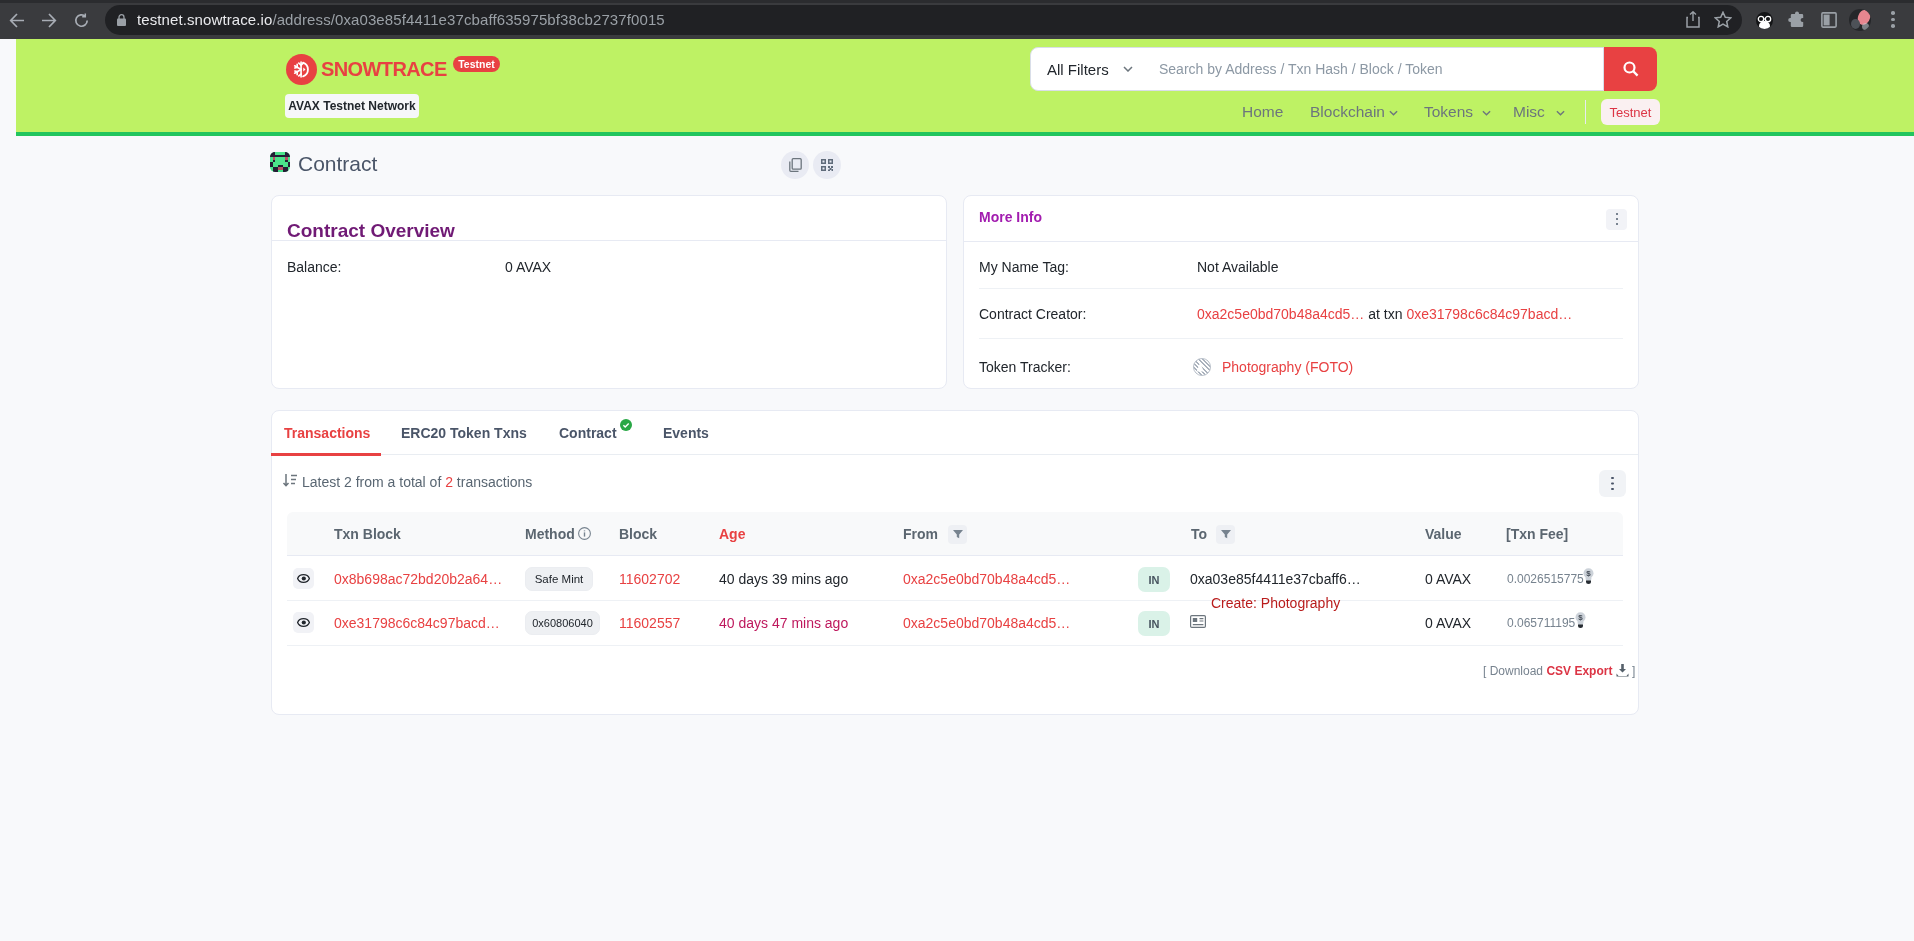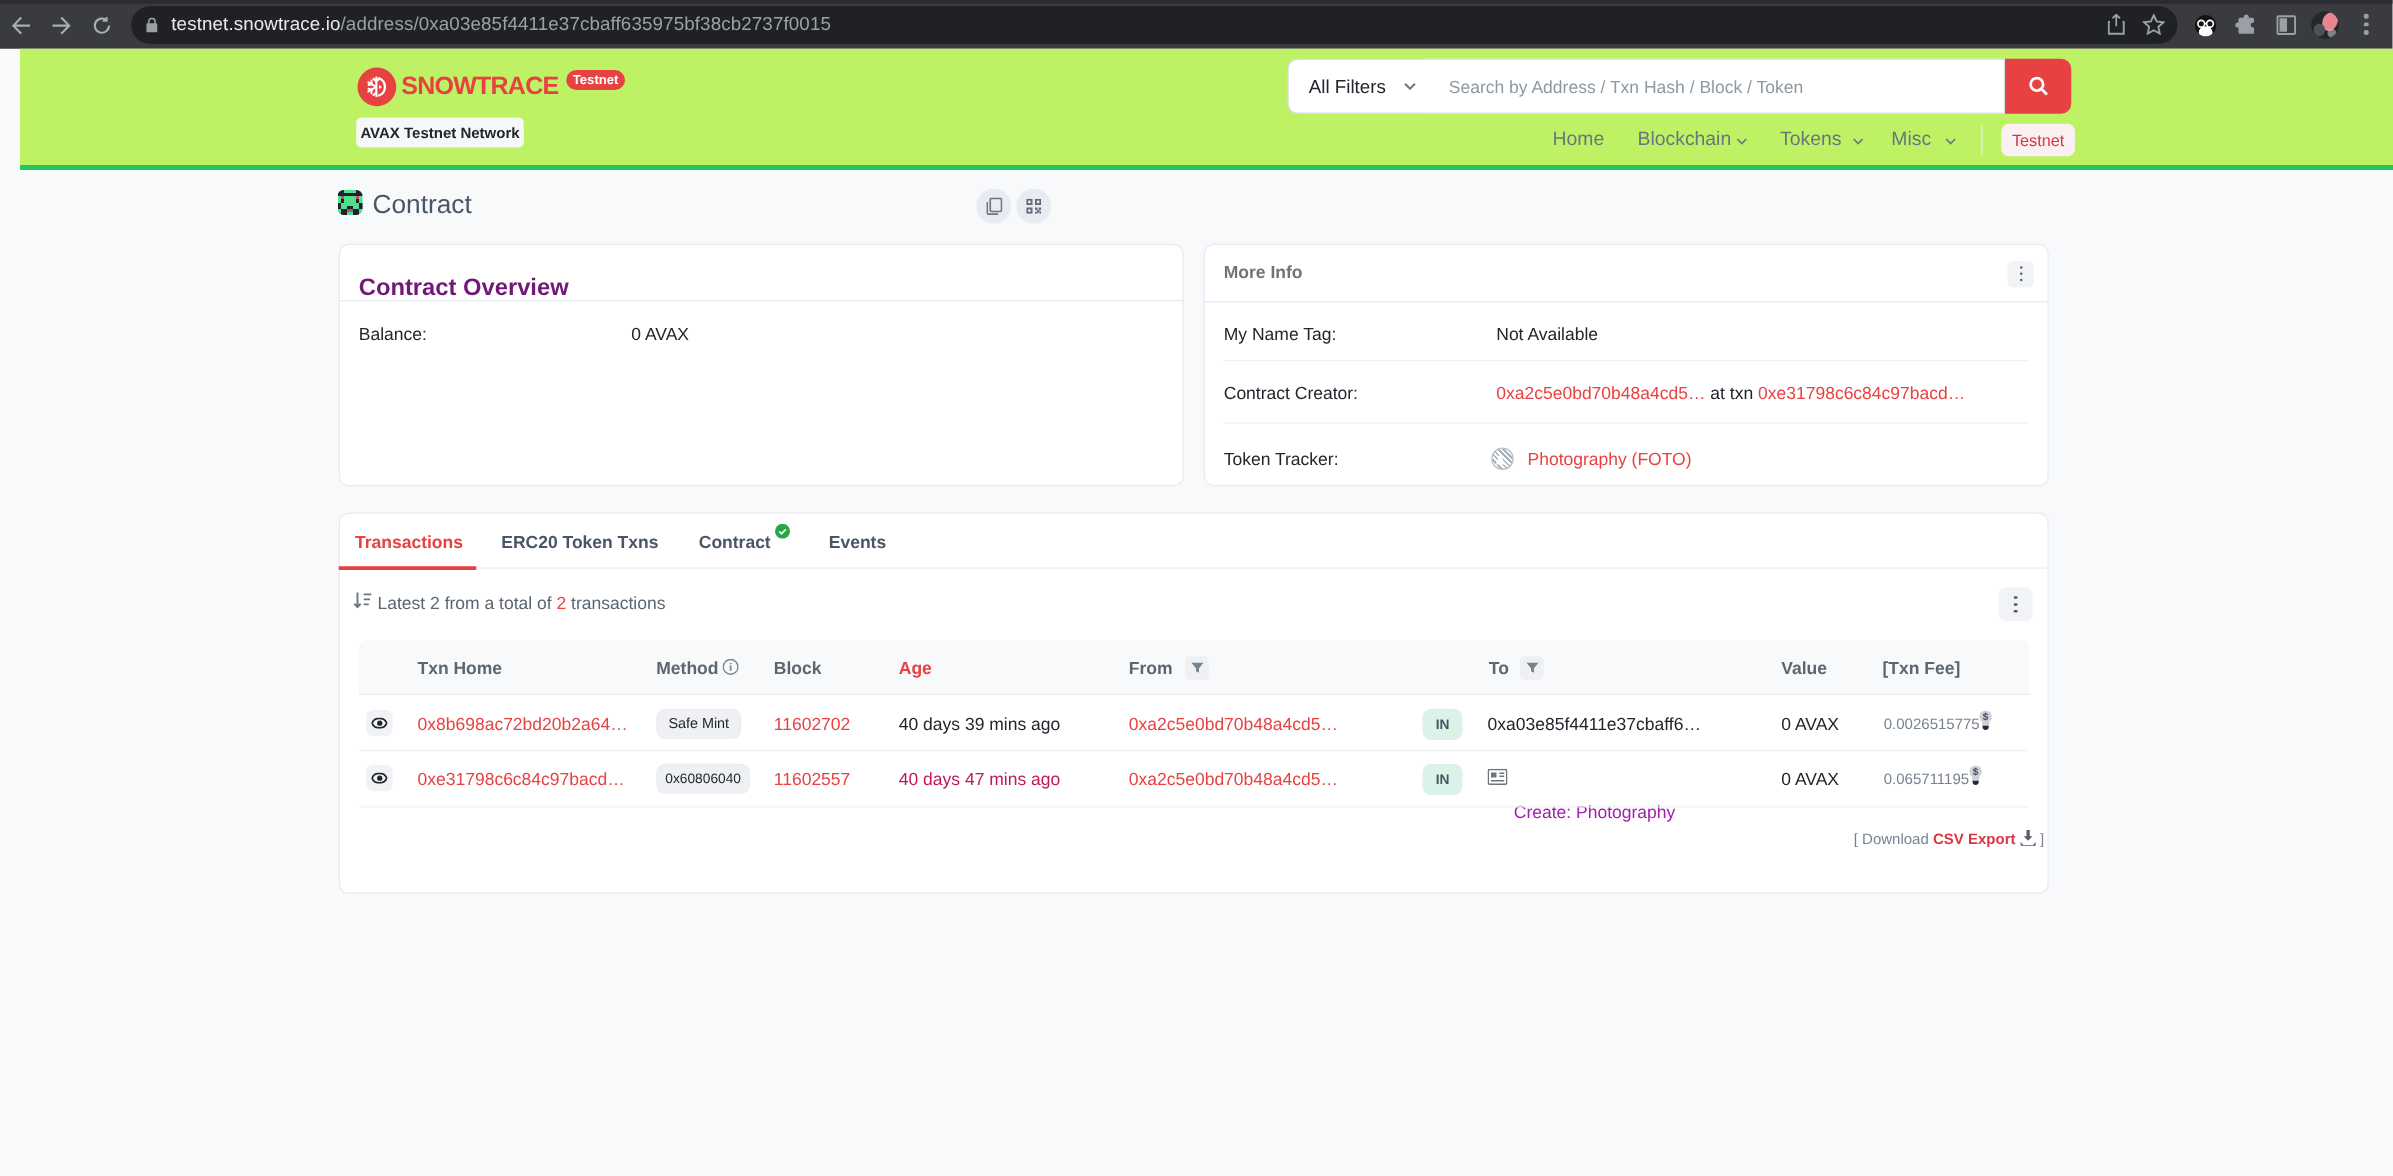--- a/index.html
+++ b/index.html
@@ -161,21 +161,21 @@
       <rect x="10.5" y="10" width="1.5" height="2"></rect>
     </svg>
 
   <div class="abs" style="left:271px;top:195px;width:676px;height:194px;background:#fff;border:1px solid #e7eaf3;border-radius:8px"></div>
   <div class="abs" style="left:287px;top:220px;font-size:19px;font-weight:700;color:#701a75">Contract Overview</div>
   <div class="abs" style="left:272px;top:240px;width:674px;height:1px;background:#e7eaf3"></div>
   <div class="abs" style="left:287px;top:259px;font-size:14px;color:#21262c">Balance:</div>
   <div class="abs" style="left:505px;top:259px;font-size:14px;color:#21262c">0 AVAX</div>
 
   <div class="abs" style="left:963px;top:195px;width:676px;height:194px;background:#fff;border:1px solid #e7eaf3;border-radius:8px"></div>
-  <div class="abs" style="left:979px;top:209px;font-size:14px;font-weight:700;color:#737373">More Info</div>
+  <div class="abs" style="left:979px;top:209px;font-size:14px;font-weight:700;color:#a21caf">More Info</div>
   <div class="abs" style="left:1606px;top:209px;width:21px;height:21px;border-radius:4px;background:#f2f3f7"></div>
   <div class="abs" style="left:1615.5px;top:212.5px;width:2.6px;height:2.6px;border-radius:50%;background:#525f6f;box-shadow:0 5px 0 #525f6f,0 10px 0 #525f6f"></div>
   <div class="abs" style="left:964px;top:241px;width:674px;height:1px;background:#e7eaf3"></div>
   <div class="abs" style="left:979px;top:259px;font-size:14px;color:#21262c">My Name Tag:</div>
   <div class="abs" style="left:1197px;top:259px;font-size:14px;color:#21262c">Not Available</div>
   <div class="abs" style="left:979px;top:288px;width:644px;height:1px;background:#eef1f5"></div>
   <div class="abs" style="left:979px;top:306px;font-size:14px;color:#21262c">Contract Creator:</div>
   <div class="abs" style="left:1197px;top:306px;font-size:14px;color:#21262c"><span style="color:#e84142">0xa2c5e0bd70b48a4cd5…</span> at txn <span style="color:#e84142">0xe31798c6c84c97bacd…</span></div>
   <div class="abs" style="left:979px;top:338px;width:644px;height:1px;background:#eef1f5"></div>
   <div class="abs" style="left:979px;top:359px;font-size:14px;color:#21262c">Token Tracker:</div>
@@ -199,21 +199,21 @@
 
   <svg class="ic" style="left:282px;top:472px" width="16" height="16" viewBox="0 0 16 16" fill="none" stroke="#6c757d" stroke-width="1.5">
       <path d="M4 2 V13.5 M1.5 11 L4 13.7 L6.5 11 M9 3.5 H15 M9 7.5 H14 M9 11.5 H13"></path>
     </svg>
   <div class="abs" style="left:302px;top:474px;font-size:14px;color:#596672">Latest 2 from a total of <span style="color:#e84142">2</span> transactions</div>
   <div class="abs" style="left:1599px;top:470px;width:27px;height:27px;border-radius:6px;background:#f1f3f6"></div>
   <div class="abs" style="left:1611.2px;top:476.5px;width:2.8px;height:2.8px;border-radius:50%;background:#4a5568;box-shadow:0 5.5px 0 #4a5568,0 11px 0 #4a5568"></div>
 
   <div class="abs" style="left:287px;top:512px;width:1336px;height:44px;background:#f8f9fa;border-radius:6px 6px 0 0"></div>
   <div class="abs" style="left:287px;top:555px;width:1336px;height:1px;background:#e7eaf3"></div>
-  <div class="abs" style="left:334px;top:526px;font-size:14px;font-weight:700;color:#5b6670">Txn Home</div>
+  <div class="abs" style="left:334px;top:526px;font-size:14px;font-weight:700;color:#5b6670">Txn Block</div>
   <div class="abs" style="left:525px;top:526px;font-size:14px;font-weight:700;color:#5b6670">Method</div>
   <svg class="ic" style="left:578px;top:527px" width="13" height="13" viewBox="0 0 13 13" fill="none" stroke="#77838f" stroke-width="1.1">
       <circle cx="6.5" cy="6.5" r="5.9"></circle>
       <path d="M6.5 5.4 V9.6" stroke-width="1.4"></path>
       <path d="M6.5 3.4 V4.3" stroke-width="1.4"></path>
     </svg>
   <div class="abs" style="left:619px;top:526px;font-size:14px;font-weight:700;color:#5b6670">Block</div>
   <div class="abs" style="left:719px;top:526px;font-size:14px;font-weight:700;color:#e84142">Age</div>
   <div class="abs" style="left:903px;top:526px;font-size:14px;font-weight:700;color:#5b6670">From</div>
   <div class="abs" style="left:948px;top:525px;width:19px;height:19px;border-radius:4px;background:#eef0f4"></div>
@@ -259,21 +259,21 @@
   <div class="abs" style="left:525px;top:611px;width:75px;height:24px;border:1px solid #ebedf1;background:#eef0f3;border-radius:7px;display:flex;align-items:center;justify-content:center;font-size:11px;color:#21262c">0x60806040</div>
   <div class="abs" style="left:619px;top:615px;font-size:14px;color:#e84142">11602557</div>
   <div class="abs" style="left:719px;top:615px;font-size:14px;color:#be185d">40 days 47 mins ago</div>
   <div class="abs" style="left:903px;top:615px;font-size:14px;color:#e84142">0xa2c5e0bd70b48a4cd5…</div>
   <div class="abs" style="left:1138px;top:611px;width:32px;height:25px;border-radius:7px;background:#daf2e8;color:#485560;font-size:11px;font-weight:700;display:flex;align-items:center;justify-content:center">IN</div>
   <svg class="ic" style="left:1190px;top:615px" width="16" height="13" viewBox="0 0 16 13" fill="none" stroke="#6c757d" stroke-width="1.2">
       <rect x="0.6" y="0.6" width="14.8" height="11.8" rx="1.2"></rect>
       <rect x="2.8" y="3" width="4.4" height="4" fill="#6c757d" stroke="none"></rect>
       <path d="M9.5 3.6 H13.4 M9.5 6 H13.4 M2.8 9.6 H13.4"></path>
     </svg>
-  <div class="abs" style="left:1211px;top:641px;font-size:14px;color:#a21caf">Create: Photography</div>
+  <div class="abs" style="left:1211px;top:595px;font-size:14px;color:#b91c1c">Create: Photography</div>
   <div class="abs" style="left:1425px;top:615px;font-size:14px;color:#21262c">0 AVAX</div>
   <div class="abs" style="left:1507px;top:616px;font-size:12px;color:#77838f">0.065711195</div>
   <svg class="ic" style="left:1575px;top:612px" width="11" height="17" viewBox="0 0 11 17">
       <circle cx="5.5" cy="5.3" r="5" fill="#ccd2d9"></circle>
       <path d="M2.6 8.5 h5.8 V10.6 a2.9 2.9 0 0 1 -5.8 0 Z" fill="#ccd2d9"></path>
       <text x="5.5" y="8" font-size="8" font-weight="bold" fill="#434b55" text-anchor="middle" font-family="Liberation Sans">$</text>
       <path d="M3 12.6 h5 v0.8 a2.5 2.5 0 0 1 -5 0 Z" fill="#272c33"></path>
     </svg>
   <div class="abs" style="left:287px;top:645px;width:1336px;height:1px;background:#eef1f5"></div>
 

